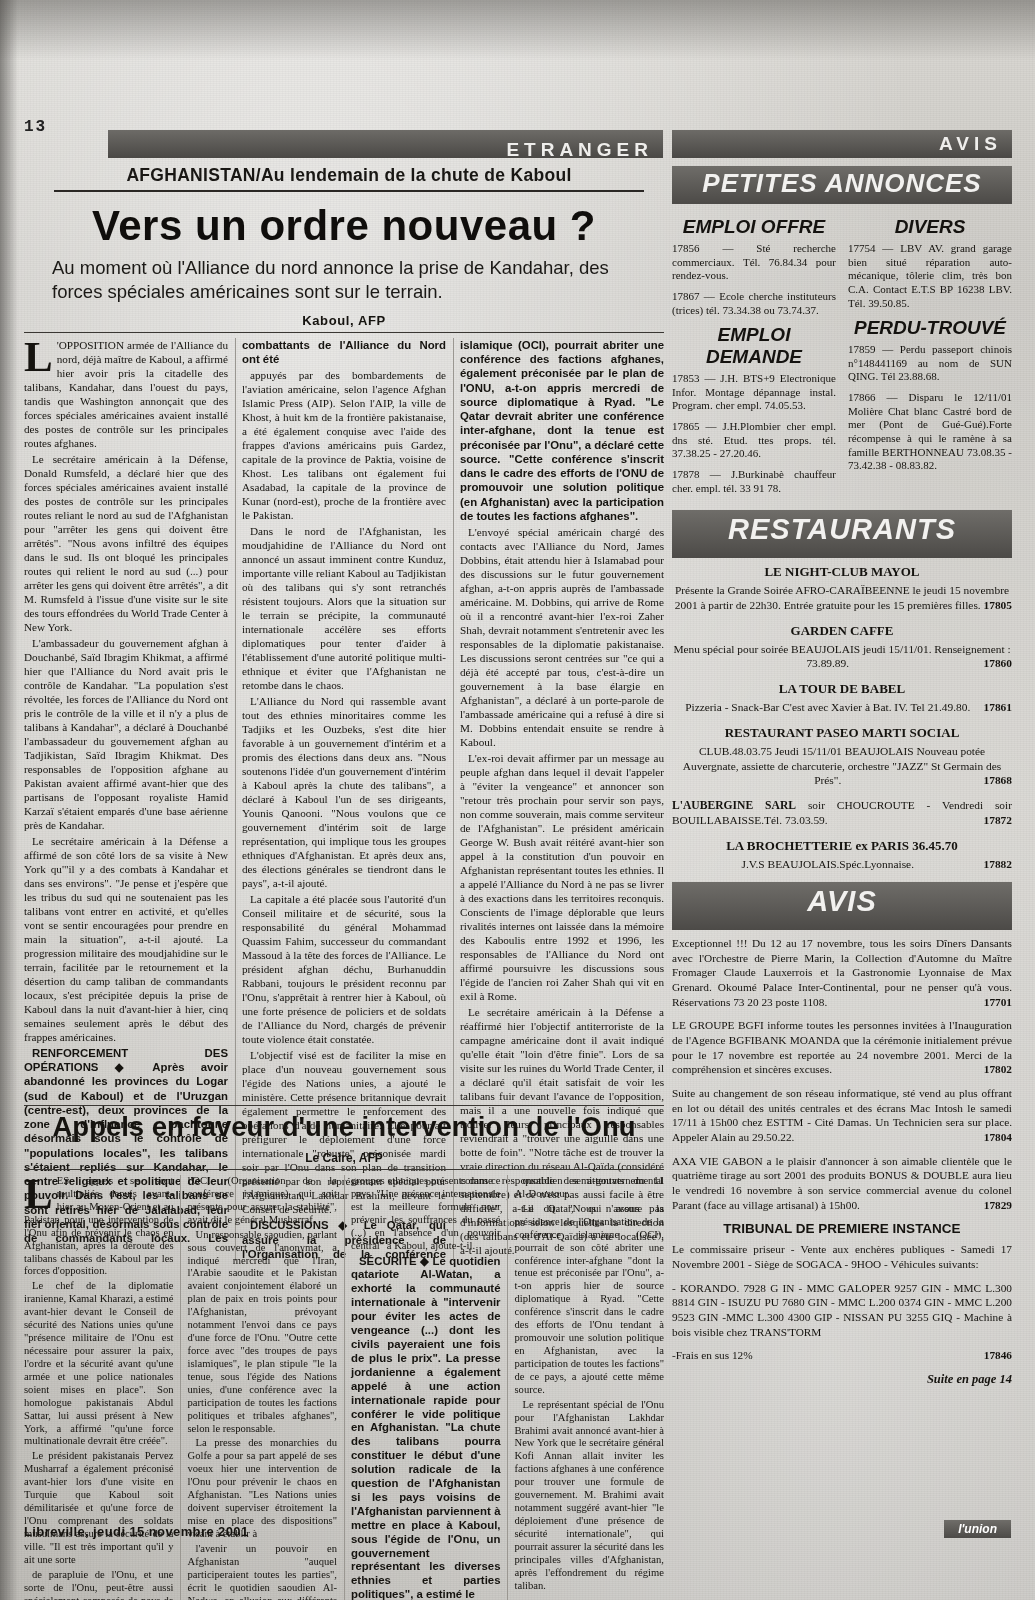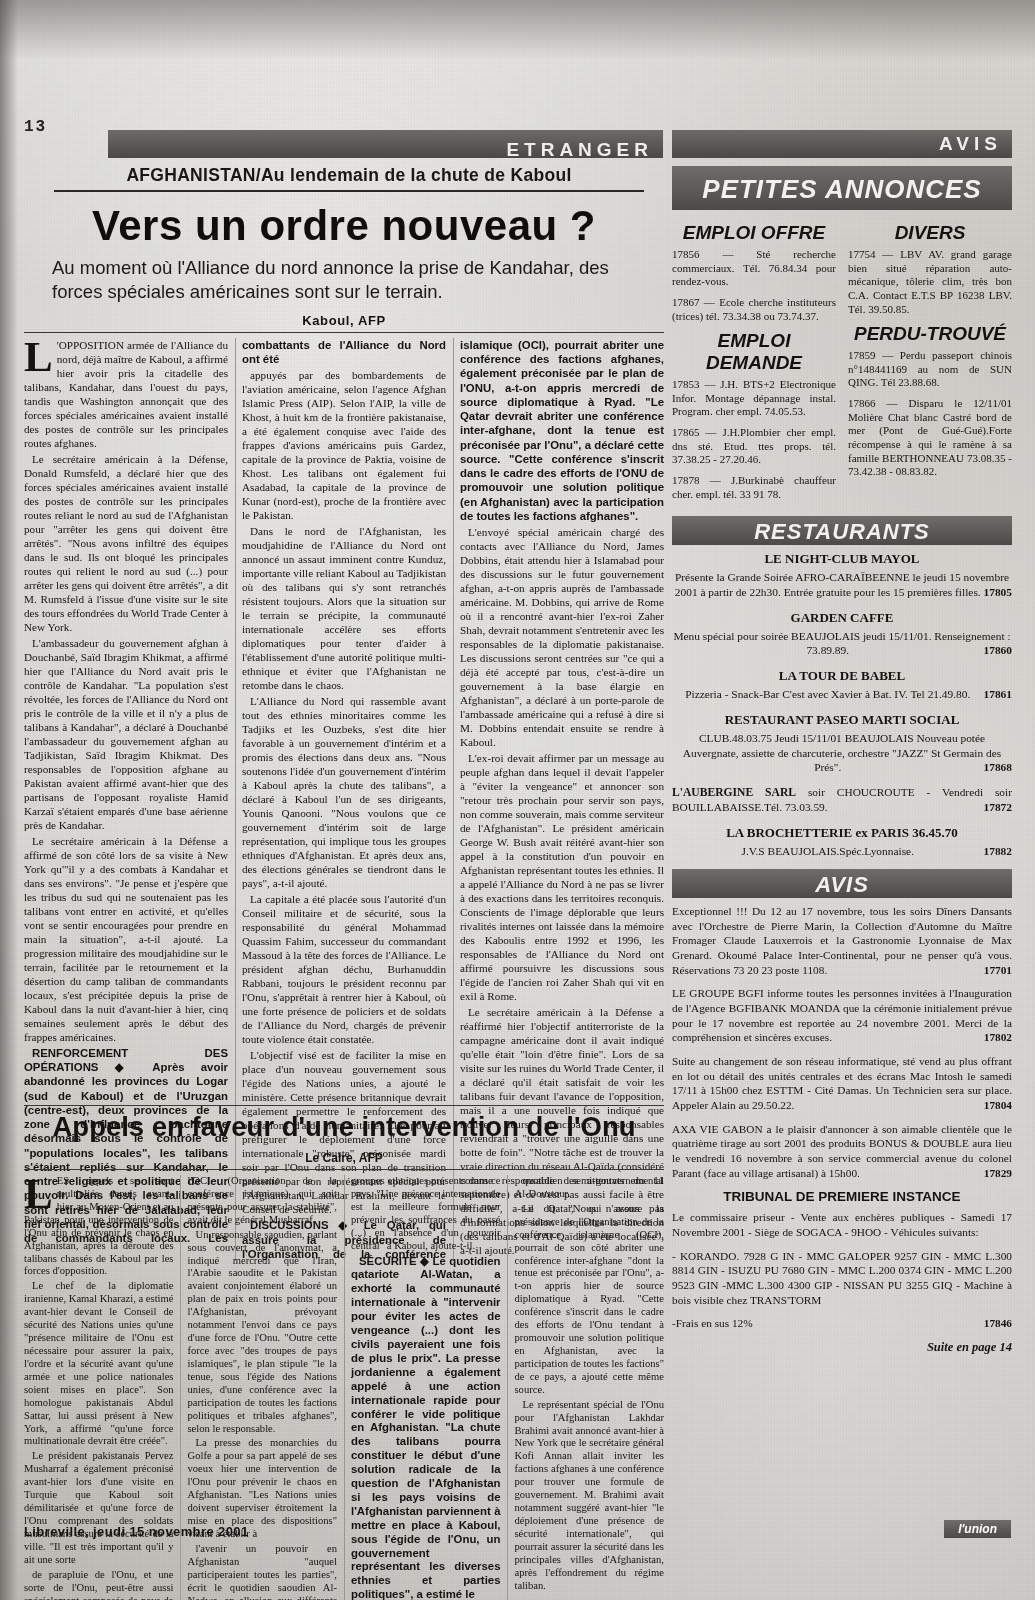--- a/index.html
+++ b/index.html
@@ -112,40 +112,40 @@
   }
   .art2 .cols3{font-size:10.6px;line-height:1.22;}
 
   
   .rail{position:absolute;left:672px;top:166px;width:340px;}
   .bannerblock{
     background:linear-gradient(180deg,#6f6d69,#4c4a47);
     color:#f2f1ef;text-align:center;
     font-family:"Liberation Sans", sans-serif;
     font-style:italic;font-weight:700;font-size:26px;letter-spacing:1px;
-    padding:8px 0 5px;
+    padding:2px 0 5px;
   }
   .railcols{display:flex;gap:12px;margin-top:6px;}
   .railcol{width:164px;}
   .sechead{
     text-align:center;
     font-family:"Liberation Sans", sans-serif;
     font-weight:700;font-style:italic;font-size:19px;
     margin:6px 0 4px;color:#14120f;
   }
   .ad{
     font-size:11px;line-height:1.24;text-align:justify;margin:0 0 7px;
   }
 
   .bandsm{
     background:linear-gradient(180deg,#6f6d69,#4c4a47);
     color:#f2f1ef;text-align:center;
     font-family:"Liberation Sans", sans-serif;
-    font-style:italic;font-weight:700;font-size:22px;letter-spacing:1px;
-    padding:3px 0 0;margin:8px 0 6px;
+    font-style:italic;font-weight:700;font-size:29px;letter-spacing:1px;
+    padding:3px 0 12px;margin:8px 0 6px;
   }
   .resto{margin:0 0 10px;text-align:center;font-size:11.4px;line-height:1.3;}
   .resto .nm{font-weight:700;font-size:13px;display:block;margin-bottom:2px;}
   .resto .body{text-align:center;}
   .rightnum{float:right;font-weight:700;}
   .avisblock{font-size:11.3px;line-height:1.3;text-align:justify;margin:0 0 9px;}
   .tribhead{
     text-align:center;font-family:"Liberation Sans", sans-serif;
     font-weight:700;font-size:13.5px;margin:8px 0 6px;
   }
@@ -244,21 +244,21 @@
 
   <div class="rail">
     <div class="bannerblock">PETITES ANNONCES</div>
 
     <div class="railcols">
       <div class="railcol">
         <div class="sechead">EMPLOI OFFRE</div>
         <p class="ad">17856 — Sté recherche commerciaux. Tél. 76.84.34 pour rendez-vous.</p>
         <p class="ad">17867 — Ecole cherche instituteurs (trices) tél. 73.34.38 ou 73.74.37.</p>
         <div class="sechead">EMPLOI DEMANDE</div>
-        <p class="ad">17853 — J.H. BTS+2 Electronique Infor. Montage dépannage instal. Program. cher empl. 74.05.53.</p>
+        <p class="ad">17853 — J.H. BTS+9 Electronique Infor. Montage dépannage instal. Program. cher empl. 74.05.53.</p>
         <p class="ad">17865 — J.H.Plombier cher empl. dns sté. Etud. ttes props. tél. 37.38.25 - 27.20.46.</p>
         <p class="ad">17878 — J.Burkinabè chauffeur cher. empl. tél. 33 91 78.</p>
       </div>
       <div class="railcol">
         <div class="sechead">DIVERS</div>
         <p class="ad">17754 — LBV AV. grand garage bien situé réparation auto-mécanique, tôlerie clim, très bon C.A. Contact E.T.S BP 16238 LBV. Tél. 39.50.85.</p>
         <div class="sechead">PERDU-TROUVÉ</div>
         <p class="ad">17859 — Perdu passeport chinois n°148441169 au nom de SUN QING. Tél 23.88.68.</p>
         <p class="ad">17866 — Disparu le 12/11/01 Molière Chat blanc Castré bord de mer (Pont de Gué-Gué).Forte récompense à qui le ramène à sa famille BERTHONNEAU 73.08.35 - 73.42.38 - 08.83.82.</p>
       </div>

